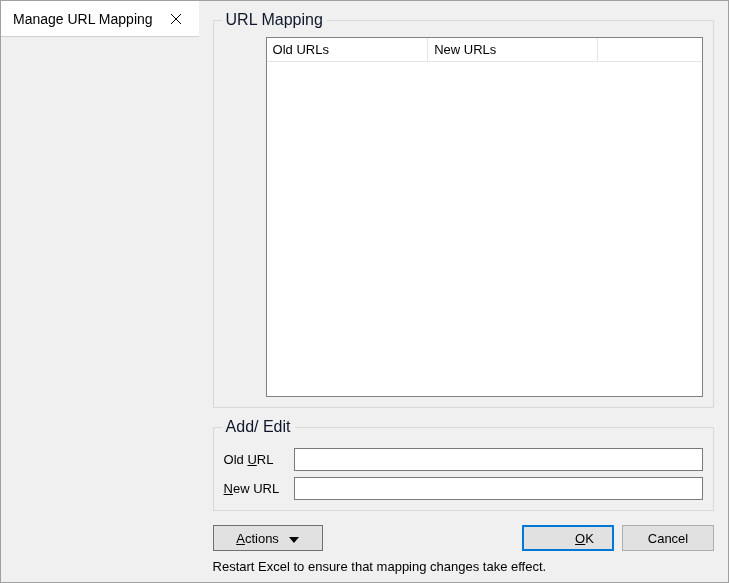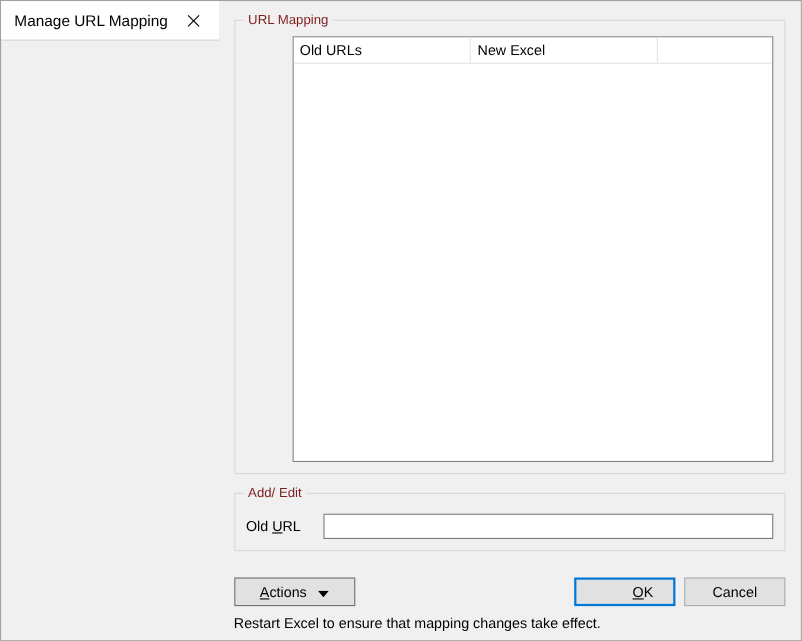--- a/index.html
+++ b/index.html
@@ -49,22 +49,22 @@
       flex-direction: column;
     }
     fieldset {
       border: 1px solid #d8d8d8;
       margin-bottom: 10px;
       padding: 8px 10px 10px 10px;
       position: relative;
     }
     fieldset.url-mapping-fs { flex: 1; display: flex; flex-direction: column; }
     legend {
-      font-size: 12px;
-      color: #7f1d1d;
+      font-size: 16px;
+      color: #0f172a;
       padding: 0 4px;
       margin-left: -2px;
     }
     .table-container {
       flex: 1;
       border: 1px solid #828282;
       background: #fff;
       overflow: hidden;
       margin-left: 42px;
     }
@@ -105,21 +105,21 @@
       border: 1px solid #7a7a7a;
       background: #fff;
       padding: 2px 4px;
       font-family: inherit;
       font-size: 12px;
     }
     .button-row {
       display: flex;
       align-items: center;
       justify-content: space-between;
-      margin-top: 14px;
+      margin-top: 4px;
       padding: 0 0 4px 0;
     }
     .actions-btn {
       height: 26px;
       width: 110px;
       border: 1px solid #707070;
       background: #e1e1e1;
       display: flex;
       align-items: center;
       justify-content: center;
@@ -176,33 +176,37 @@
       <div class="table-container">
         <table>
           <colgroup>
             <col class="col-old">
               <col class="col-new">
               <col class="col-extra">
           </colgroup>
           <thead>
             <tr>
               <th>Old URLs</th>
-              <th>New Excel</th>
+              <th>New URLs</th>
               <th></th>
             </tr>
           </thead>
           <tbody></tbody>
         </table>
       </div>
     </fieldset>
 
     <fieldset>
       <legend>Add/ Edit</legend>
       <div class="form-row">
         <label class="form-label">Old <span class="ul">U</span>RL</label>
+        <input class="form-input" type="text" value="" style="">
+      </div>
+      <div class="form-row">
+        <label class="form-label"><span class="ul">N</span>ew URL</label>
         <input class="form-input" type="text" value="" style="">
       </div>
     </fieldset>
 
     <div class="button-row">
       <button class="actions-btn">
         <span><span class="ul">A</span><span>ctions</span></span>
         <span class="dropdown-arrow"><svg viewBox="0 0 10 6">
               <polygon points="0,0 10,0 5,6"></polygon>
             </svg></span>

